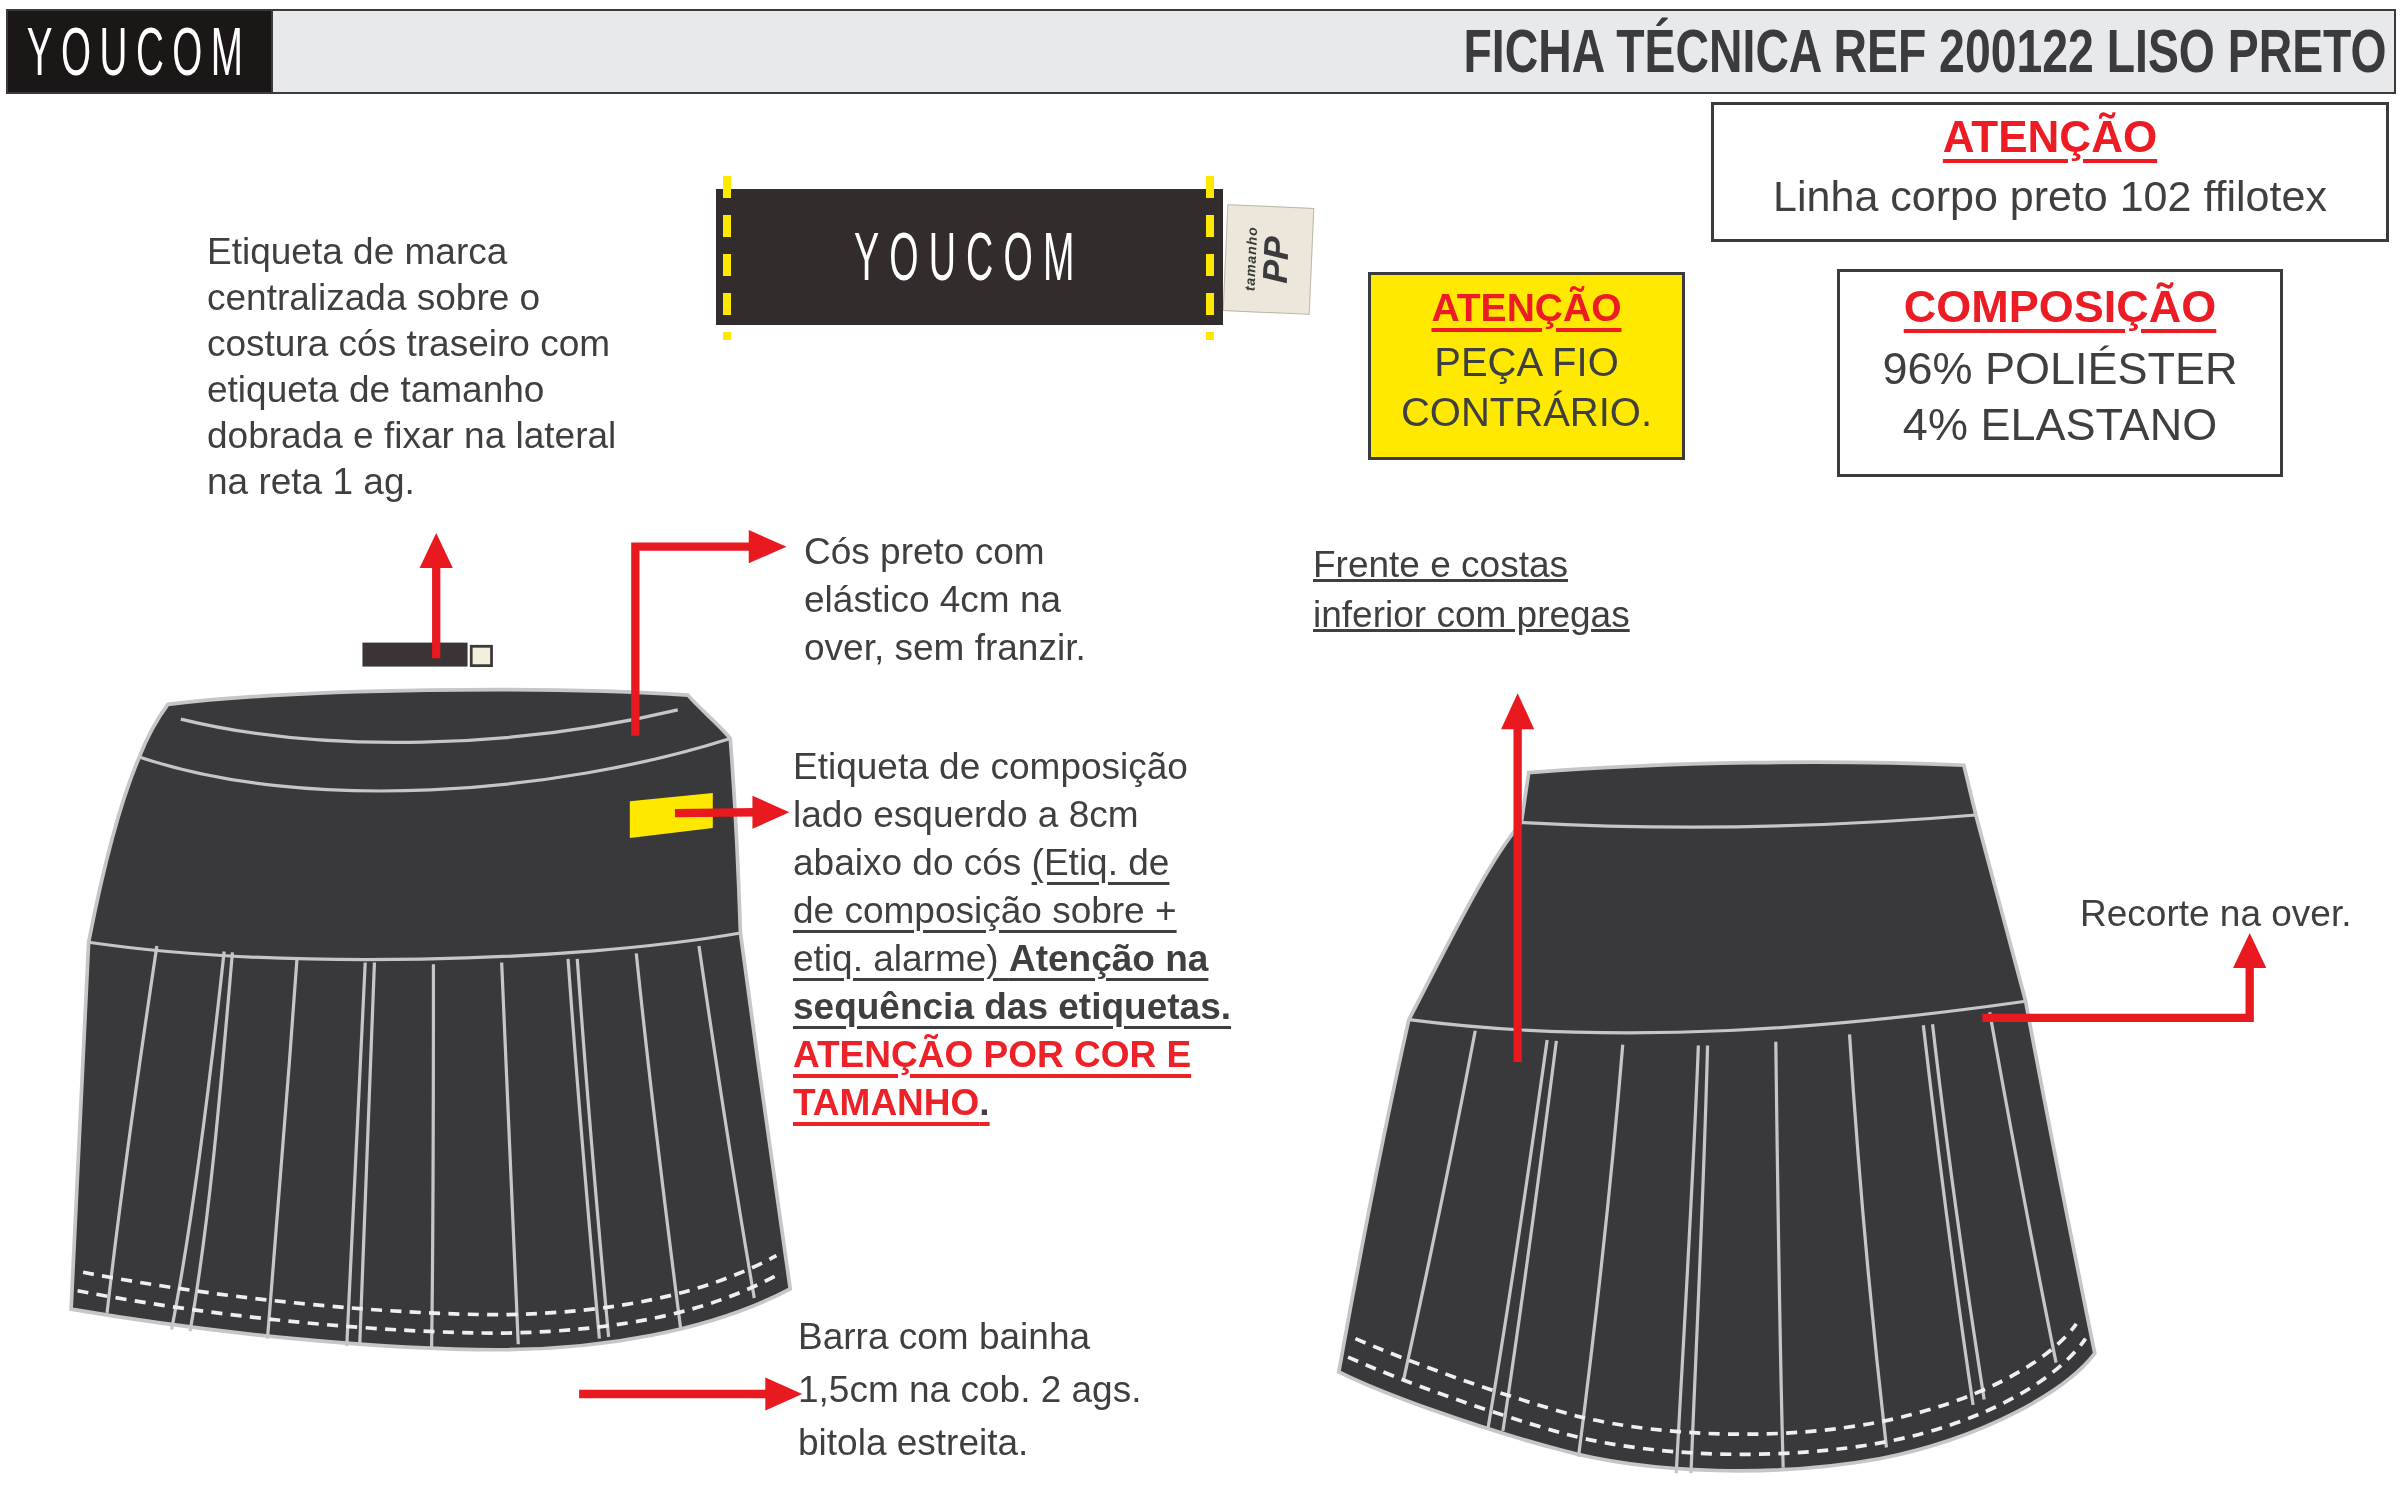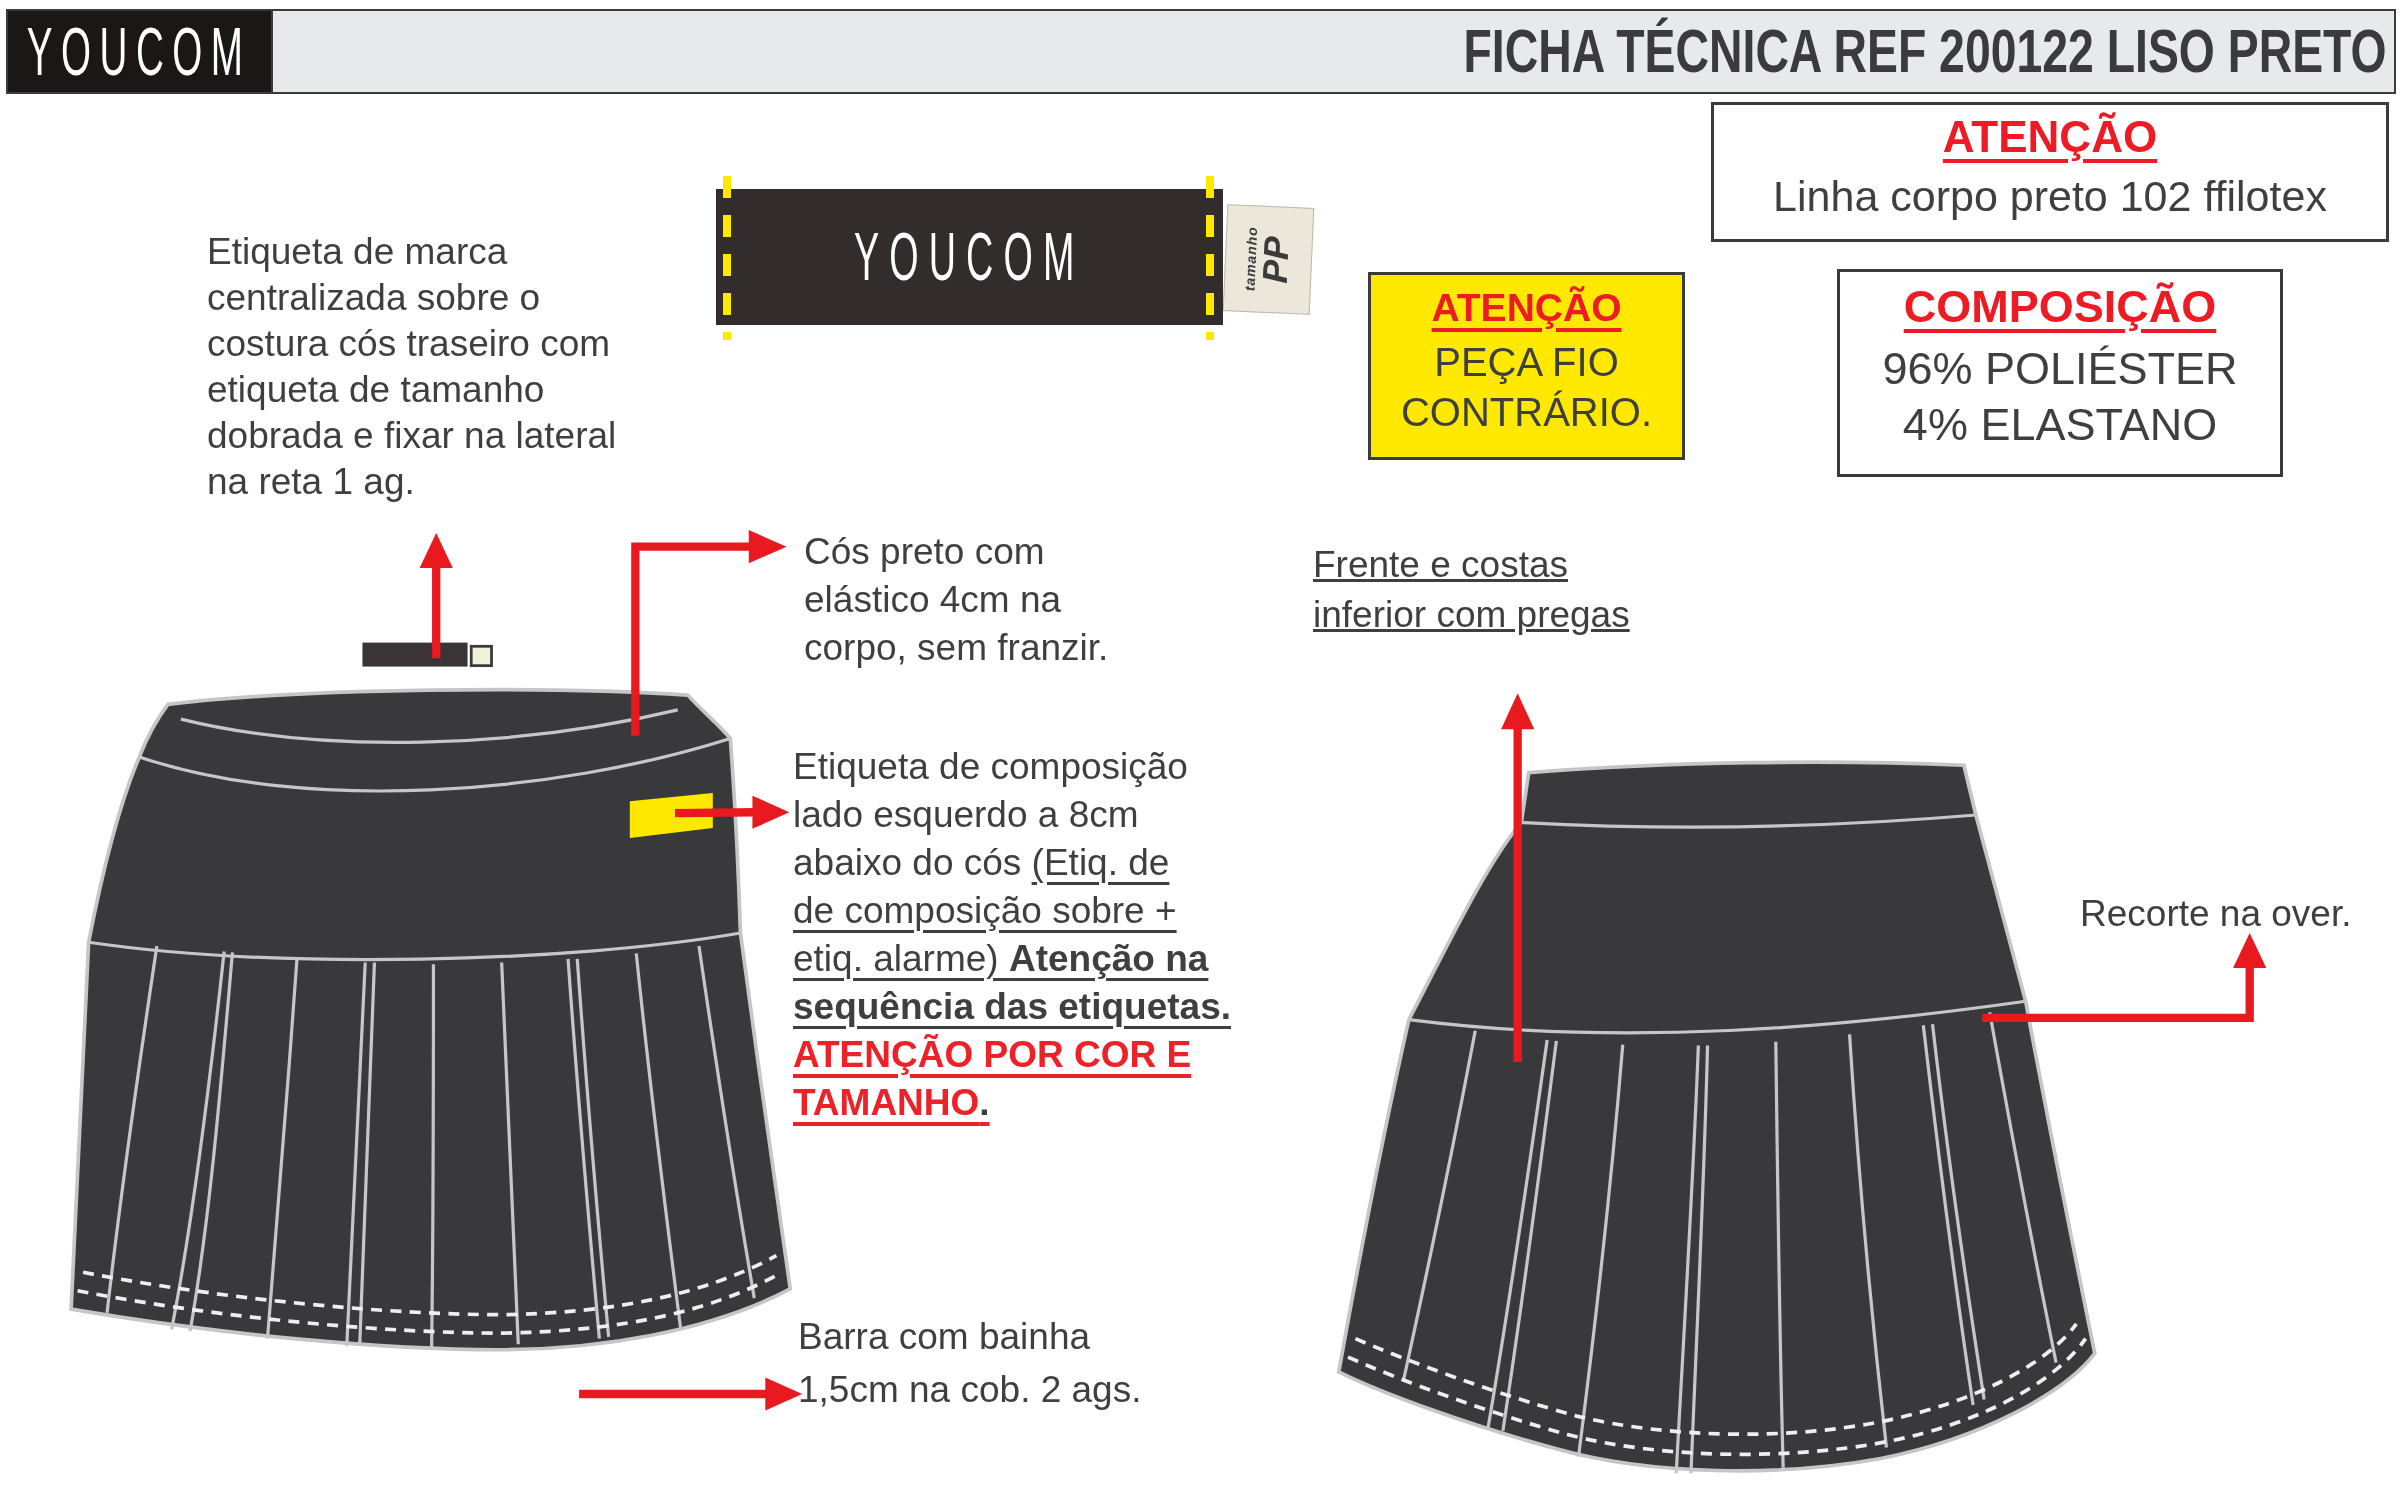--- a/index.html
+++ b/index.html
@@ -205,21 +205,21 @@
   <div>centralizada sobre o</div>
   <div>costura cós traseiro com</div>
   <div>etiqueta de tamanho</div>
   <div>dobrada e fixar na lateral</div>
   <div>na reta 1 ag.</div>
 </div>
 
 <div class="abs note" id="note-waistband">
   <div>Cós preto com</div>
   <div>elástico 4cm na</div>
-  <div>corpo, sem franzir.</div>
+  <div>over, sem franzir.</div>
 </div>
 
 <div class="abs note" id="note-composition">
   <div>Etiqueta de composição</div>
   <div>lado esquerdo a 8cm</div>
   <div><span>abaixo do cós </span><span class="u">(Etiq. de</span></div>
   <div><span class="u">de composição sobre + </span></div>
   <div><span class="u">etiq. alarme) </span><span class="bu">Atenção na </span></div>
   <div><span class="bu">sequência das etiquetas.</span></div>
   <div><span class="ru">ATENÇÃO POR COR E</span></div>
@@ -229,14 +229,15 @@
 <div class="abs note" id="note-pleats">
   <div>Frente e costas</div>
   <div>inferior com pregas</div>
 </div>
 
 <div class="abs note" id="note-overlock">Recorte na over.</div>
 
 <div class="abs note" id="note-hem">
   <div>Barra com bainha</div>
   <div>1,5cm na cob. 2 ags.</div>
+  <div>bitola estreita.</div>
 </div>
 
 
 </body></html>

